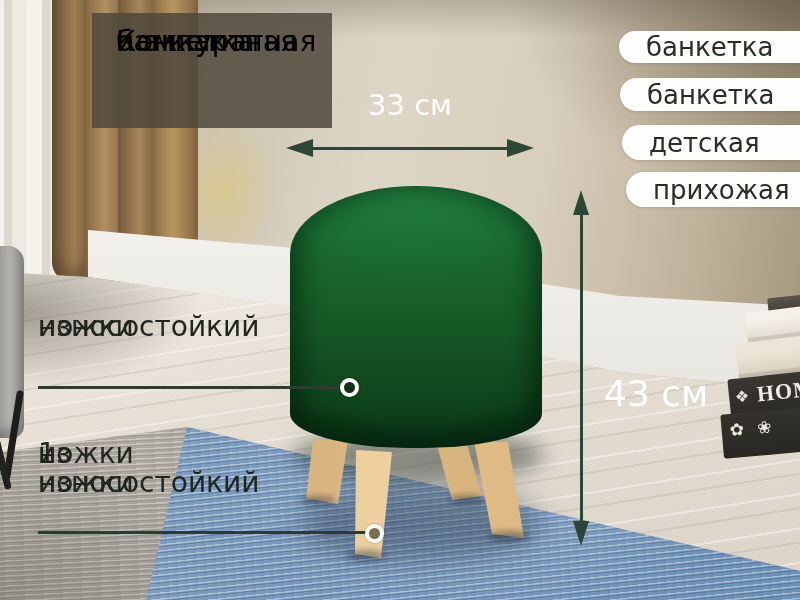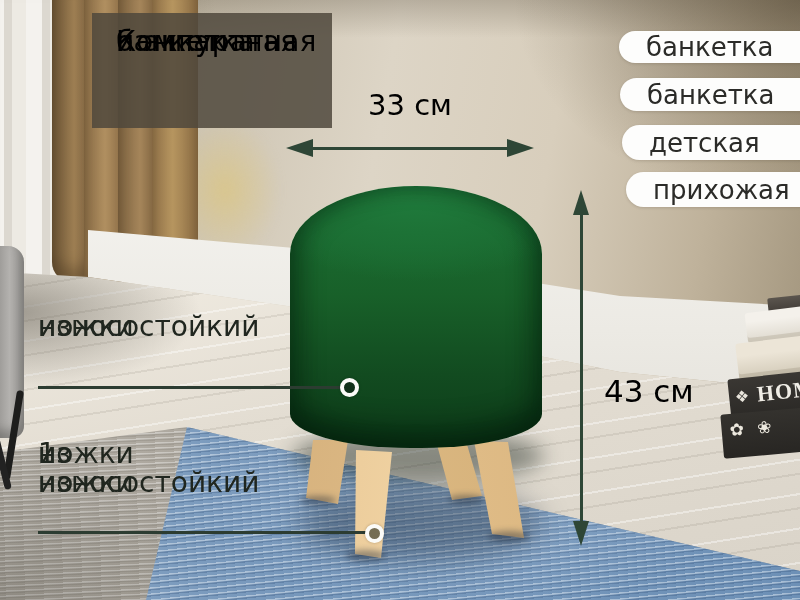--- a/index.html
+++ b/index.html
@@ -137,23 +137,23 @@
     left:619px;width:210px;height:33px;border-radius:18px;
     background:#fdfdfc;color:#2b2b28;font-size:26px;
     display:flex;align-items:center;padding-left:27px;
     box-shadow:0 1px 3px rgba(60,50,35,.18);
   }
   .pill.p1{top:31px;height:32px;}
   .pill.p2{top:78px;left:620px;}
   .pill.p3{top:125px;left:622px;height:35px;}
   .pill.p4{top:172px;left:626px;height:35px;}
 
-  .dim-text{color:#000000;font-size:29px;}
+  .dim-text{color:#ffffff;font-size:29px;}
   .w-label{left:286px;top:88px;width:248px;text-align:center;}
-  .h-label{left:604px;top:373px;font-size:31px;}
+  .h-label{left:604px;top:373px;font-size:36px;}
 
   .h-arrow{left:286px;top:139px;width:248px;height:20px;}
   .h-arrow .shaft{left:18px;top:8px;width:212px;height:3px;background:#2e4636;}
   .h-arrow .head-l{left:0;top:0;width:0;height:0;
     border-top:9px solid transparent;border-bottom:9px solid transparent;border-right:27px solid #2e4636;}
   .h-arrow .head-r{right:0;top:0;width:0;height:0;
     border-top:9px solid transparent;border-bottom:9px solid transparent;border-left:27px solid #2e4636;}
 
   .v-arrow{left:573px;top:190px;width:18px;height:356px;}
   .v-arrow .shaft{left:7px;top:10px;width:3px;height:336px;background:#2e4636;}

